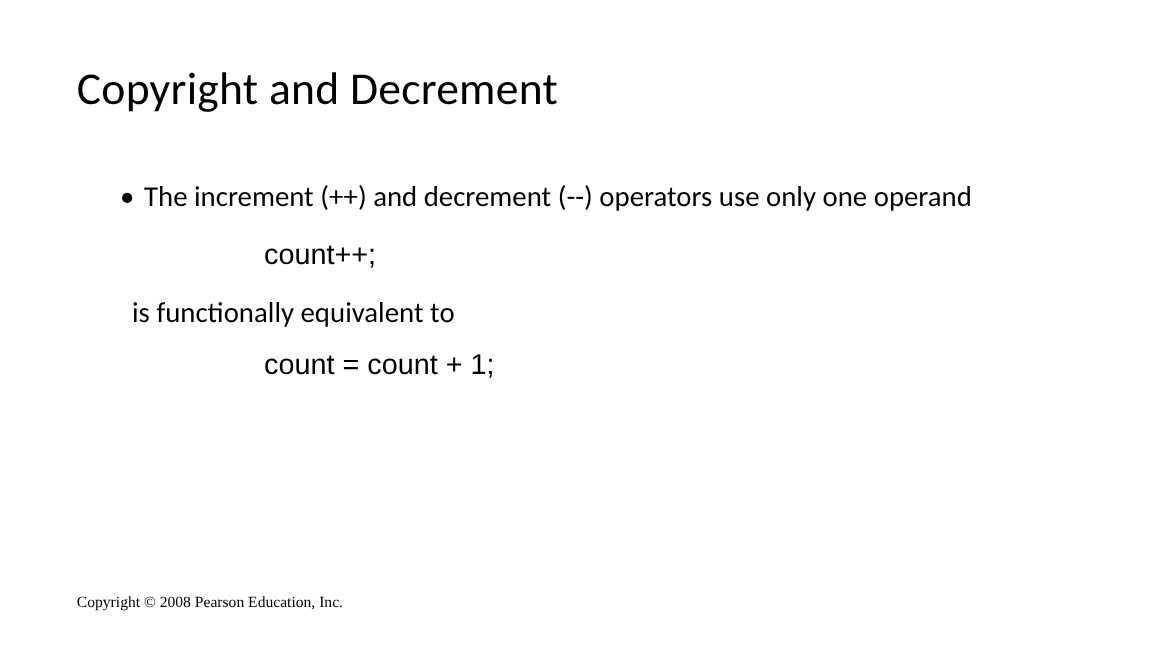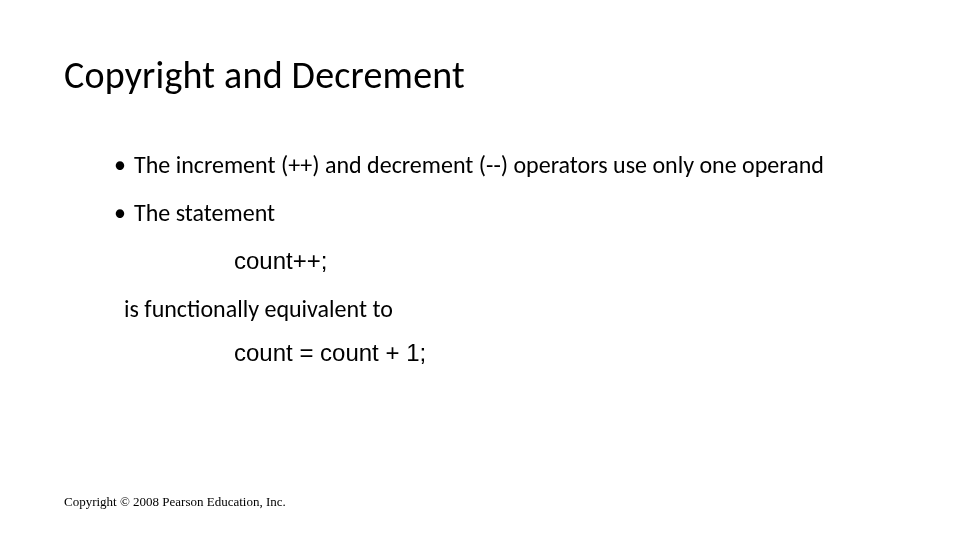--- a/index.html
+++ b/index.html
@@ -21,21 +21,21 @@
   .title {
     position: absolute;
     left: 64px;
     top: 52px;
     font-size: 38px;
     font-weight: 400;
     letter-spacing: 0.2px;
   }
   .body {
     position: absolute;
-    left: 114px;
+    left: 100px;
     top: 150px;
     width: 780px;
     font-size: 24px;
     line-height: 1.25;
   }
   .bullet {
     position: relative;
     padding-left: 20px;
     margin-bottom: 18px;
   }
@@ -69,21 +69,20 @@
 <body>
 
 <div class="slide">
 
   <div class="title">Copyright and Decrement</div>
 
   <div class="body">
 
     <div class="bullet">The increment (++) and decrement (--) operators use only one operand</div>
 
-    <div class="bullet">The statement</div>
 
     <div class="code">count++;</div>
 
     <div class="plain">is functionally equivalent to</div>
 
     <div class="code">count = count + 1;</div>
 
   </div>
 
   <div class="footer">Copyright © 2008 Pearson Education, Inc.</div>

